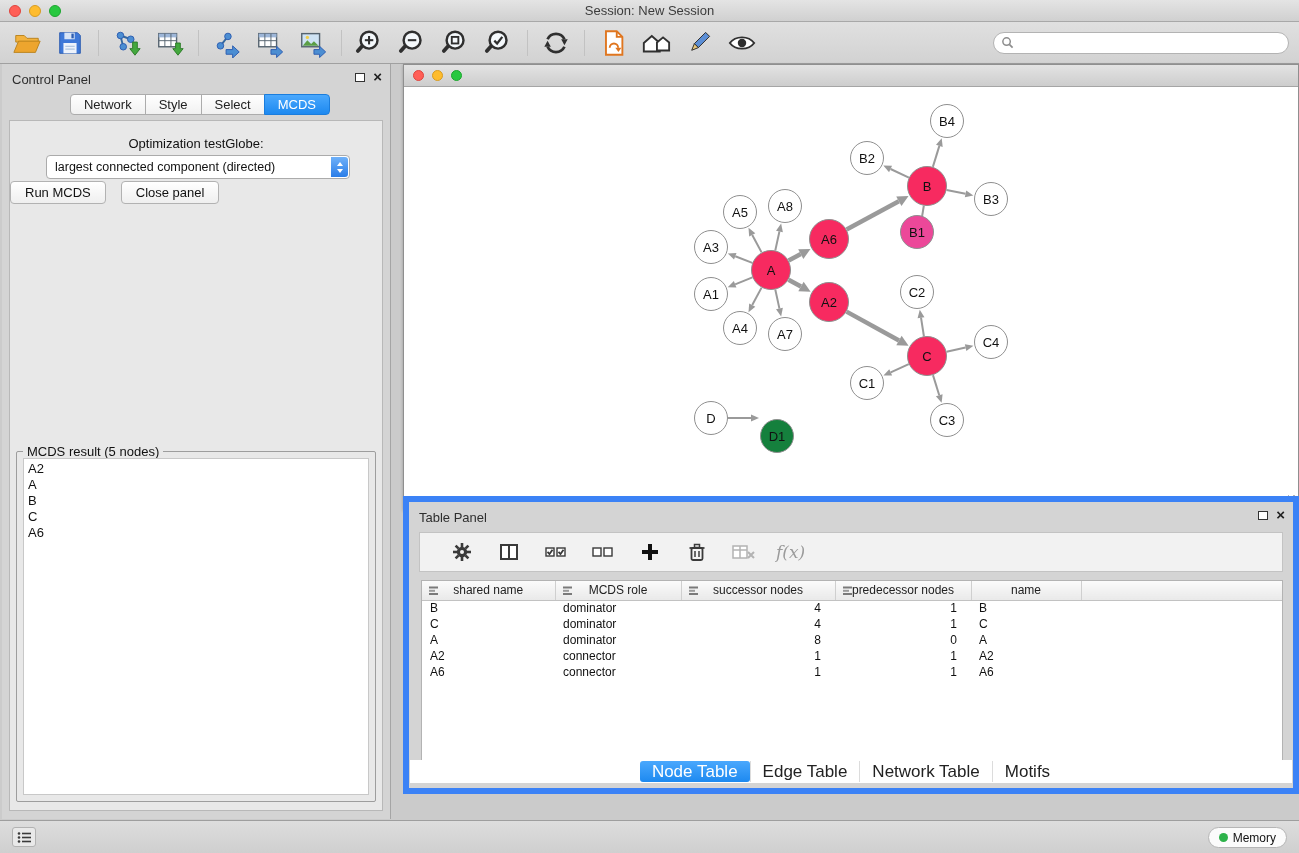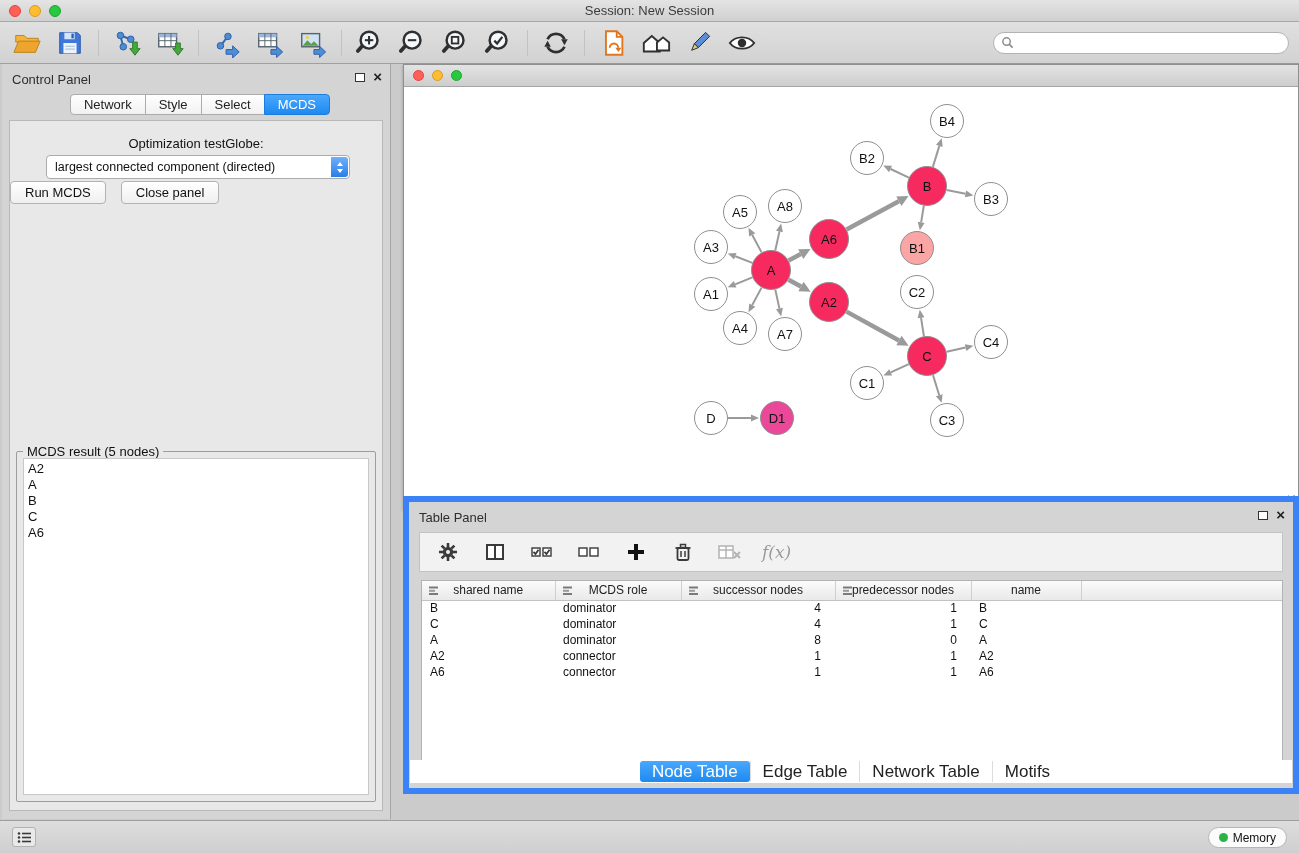--- a/index.html
+++ b/index.html
@@ -73,21 +73,21 @@
   .node-layer { position:absolute; left:0; top:0; width:100%; height:100%; }
   .gnode { position:absolute; border-radius:50%; border:1.5px solid #8f8f8f; background:#fff;
     display:flex; align-items:center; justify-content:center; font-size:13px; color:#111; }
   .resize-grip { position:absolute; right:1px; bottom:1px; width:13px; height:13px;
     background:repeating-linear-gradient(135deg, transparent 0 3px, #b5b5b5 3px 4px); }
 
   
   .table-panel { position:absolute; left:403px; top:496px; width:896px; height:298px; background:#d4d4d4; border:6px solid #3b82f6; }
   .tp-header { position:relative; height:26px; }
   .tp-toolbar { position:absolute; left:10px; right:10px; top:30px; height:40px; background:#f2f2f2;
-    border:1px solid #c3c3c3; display:flex; align-items:center; gap:17px; padding-left:13px; }
+    border:1px solid #c3c3c3; display:flex; align-items:center; gap:17px; padding-left:27px; }
   .fx { font-family:"DejaVu Serif", serif; font-style:italic; font-size:17px; color:#9b9b9b; }
   .tp-table { position:absolute; left:12px; right:10px; top:78px; height:188px; background:#fff; border:1px solid #b3b3b3; overflow:hidden; }
   table { border-collapse:collapse; table-layout:fixed; width:100%; }
   thead th { height:19px; background:linear-gradient(#fbfbfb,#e9e9e9); border-right:1px solid #cfcfcf;
     border-bottom:1px solid #c2c2c2; font-weight:normal; font-size:12px; color:#222; position:relative; text-align:center; }
   thead th.filler { border-right:none; }
   thead th .hico { position:absolute; left:6px; top:4px; }
   tbody td { height:16px; padding:0 8px; font-size:12px; color:#111; white-space:nowrap; overflow:hidden; }
   tbody td.num { text-align:right; padding-right:14px; }
   .tp-tabs { position:absolute; left:1px; right:1px; bottom:5px; height:23px; background:#fff;
@@ -352,33 +352,33 @@
         </svg>
       <div class="node-layer">
           <div class="gnode" style="left: 526px; top: 17px; height: 34px; width: 34px; background: rgb(255, 255, 255); border-color: rgb(143, 143, 143);">B4</div>
           <div class="gnode" style="left: 446px; top: 54px; height: 34px; width: 34px; background: rgb(255, 255, 255); border-color: rgb(143, 143, 143);">B2</div>
           <div class="gnode dom" style="left: 503px; top: 79px; height: 40px; width: 40px; background: rgb(247, 42, 96); border-color: rgb(143, 143, 143);">B</div>
           <div class="gnode" style="left: 570px; top: 95px; height: 34px; width: 34px; background: rgb(255, 255, 255); border-color: rgb(143, 143, 143);">B3</div>
           <div class="gnode" style="left: 319px; top: 108px; height: 34px; width: 34px; background: rgb(255, 255, 255); border-color: rgb(143, 143, 143);">A5</div>
           <div class="gnode" style="left: 364px; top: 102px; height: 34px; width: 34px; background: rgb(255, 255, 255); border-color: rgb(143, 143, 143);">A8</div>
           <div class="gnode dom" style="left: 405px; top: 132px; height: 40px; width: 40px; background: rgb(247, 42, 96); border-color: rgb(143, 143, 143);">A6</div>
           <div class="gnode" style="left: 290px; top: 143px; height: 34px; width: 34px; background: rgb(255, 255, 255); border-color: rgb(143, 143, 143);">A3</div>
-          <div class="gnode" style="left: 496px; top: 144px; height: 34px; width: 34px; background: #fca5a5; border-color: rgb(143, 143, 143);">B1</div>
+          <div class="gnode" style="left: 496px; top: 128px; height: 34px; width: 34px; background: #ec4899; border-color: rgb(143, 143, 143);">B1</div>
           <div class="gnode dom" style="left: 347px; top: 163px; height: 40px; width: 40px; background: rgb(247, 42, 96); border-color: rgb(143, 143, 143);">A</div>
           <div class="gnode" style="left: 496px; top: 188px; height: 34px; width: 34px; background: rgb(255, 255, 255); border-color: rgb(143, 143, 143);">C2</div>
           <div class="gnode" style="left: 290px; top: 190px; height: 34px; width: 34px; background: rgb(255, 255, 255); border-color: rgb(143, 143, 143);">A1</div>
           <div class="gnode dom" style="left: 405px; top: 195px; height: 40px; width: 40px; background: rgb(247, 42, 96); border-color: rgb(143, 143, 143);">A2</div>
           <div class="gnode" style="left: 319px; top: 224px; height: 34px; width: 34px; background: rgb(255, 255, 255); border-color: rgb(143, 143, 143);">A4</div>
           <div class="gnode" style="left: 364px; top: 230px; height: 34px; width: 34px; background: rgb(255, 255, 255); border-color: rgb(143, 143, 143);">A7</div>
           <div class="gnode" style="left: 570px; top: 238px; height: 34px; width: 34px; background: rgb(255, 255, 255); border-color: rgb(143, 143, 143);">C4</div>
           <div class="gnode dom" style="left: 503px; top: 249px; height: 40px; width: 40px; background: rgb(247, 42, 96); border-color: rgb(143, 143, 143);">C</div>
           <div class="gnode" style="left: 446px; top: 279px; height: 34px; width: 34px; background: rgb(255, 255, 255); border-color: rgb(143, 143, 143);">C1</div>
           <div class="gnode" style="left: 526px; top: 316px; height: 34px; width: 34px; background: rgb(255, 255, 255); border-color: rgb(143, 143, 143);">C3</div>
           <div class="gnode" style="left: 290px; top: 314px; height: 34px; width: 34px; background: rgb(255, 255, 255); border-color: rgb(143, 143, 143);">D</div>
-          <div class="gnode" style="left: 356px; top: 314px; height: 34px; width: 34px; background: #ec4899; border-color: rgb(143, 143, 143);">D1</div>
+          <div class="gnode" style="left: 356px; top: 332px; height: 34px; width: 34px; background: #15803d; border-color: rgb(143, 143, 143);">D1</div>
         </div>
     </div>
     <div class="resize-grip"></div>
   </div>
 
   <div class="table-panel">
     <div class="tp-header">
       <span class="panel-title">Table Panel</span>
       <span class="panel-btns">
         <span class="float-ico"></span>

